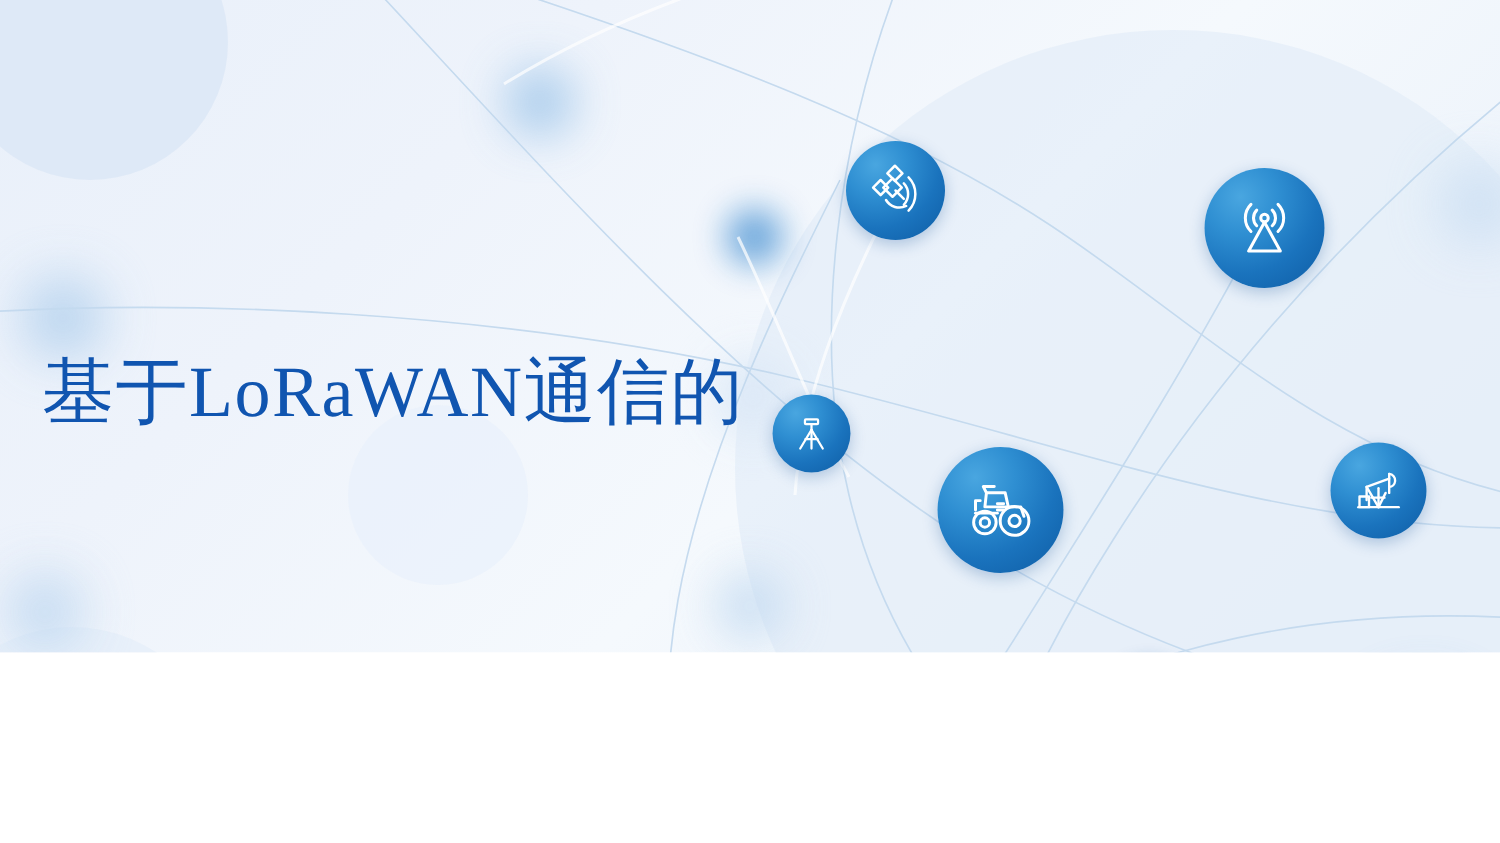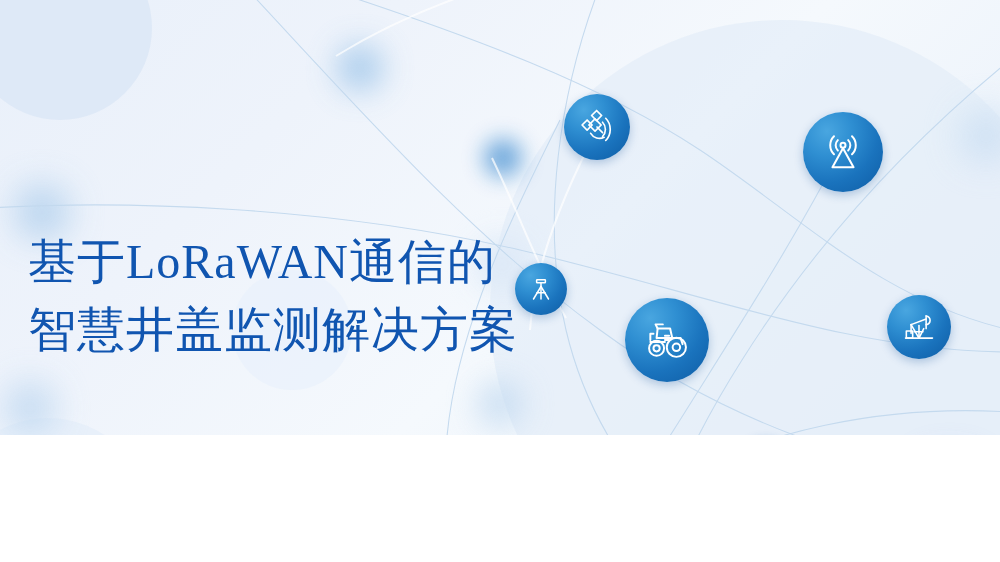--- a/index.html
+++ b/index.html
@@ -64,21 +64,20 @@
     <g fill="none" stroke="#ffffff" stroke-width="2" opacity=".72">
       <path d="M 492 158 C 520 216 540 272 566 318"></path>
       <path d="M 336 56 C 420 4 510 -22 600 -44"></path>
       <path d="M 598 128 C 560 200 534 268 530 330"></path>
       <path d="M 946 496 C 880 482 816 482 766 470"></path>
     </g>
   </svg>
 
   <div id="title-block">
     <div class="title-line">基于LoRaWAN通信的</div>
-    <div class="title-line">智慧井盖监测解决方案</div>
   </div>
 
   <div class="node" style="left:564px;top:94px;width:66px;height:66px;">
     <svg width="38" height="38" viewBox="0 0 48 48" fill="none" stroke="#fff" stroke-width="2.1" stroke-linecap="round" stroke-linejoin="round">
       <rect x="7" y="17" width="9" height="9" transform="rotate(-45 11.5 21.5)"></rect>
       <rect x="19" y="5" width="9" height="9" transform="rotate(-45 23.5 9.5)"></rect>
       <rect x="16" y="16" width="11" height="11" transform="rotate(-45 21.5 21.5)"></rect>
       <path d="M 24 24 L 31 31"></path>
       <path d="M 31 18 A 13 13 0 0 1 31 36"></path>
       <path d="M 35 13 A 20 20 0 0 1 35 41"></path>

